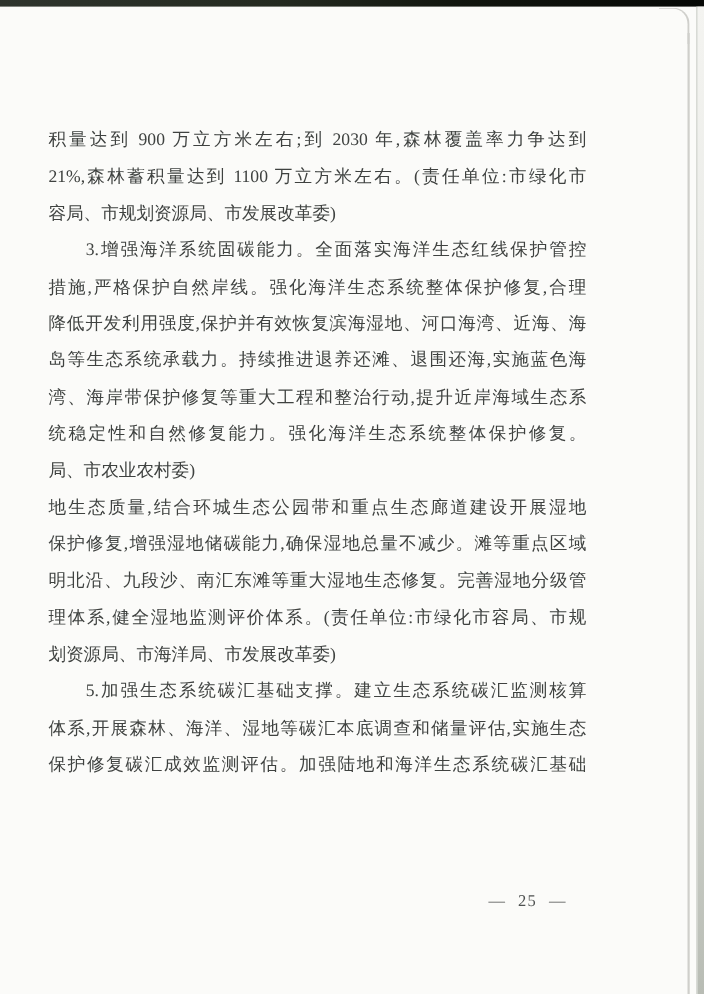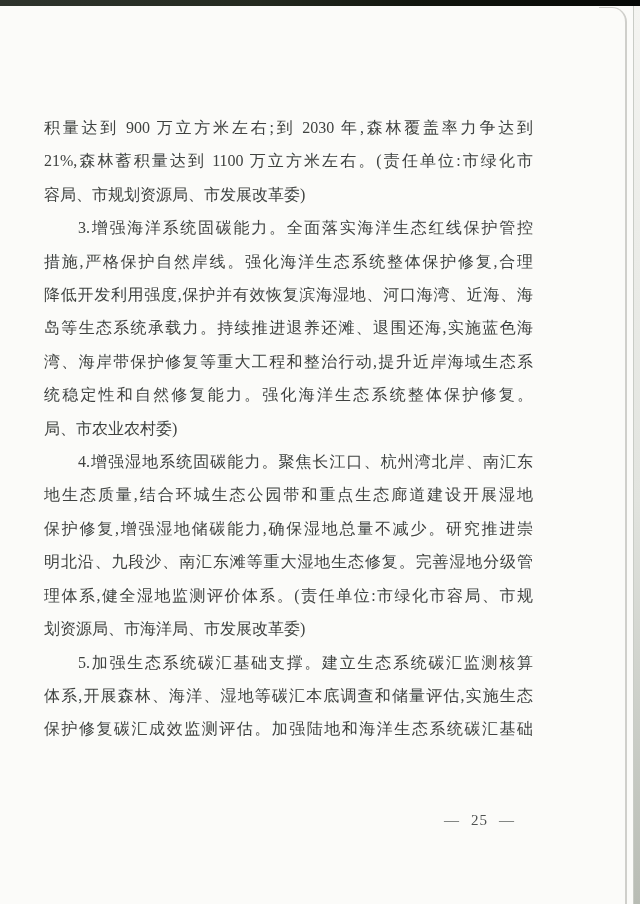--- a/index.html
+++ b/index.html
@@ -100,23 +100,22 @@
       <div class="line para-start">3.增强海洋系统固碳能力。全面落实海洋生态红线保护管控</div>
       <div class="line">措施,严格保护自然岸线。强化海洋生态系统整体保护修复,合理</div>
       <div class="line">降低开发利用强度,保护并有效恢复滨海湿地、河口海湾、近海、海</div>
       <div class="line">岛等生态系统承载力。持续推进退养还滩、退围还海,实施蓝色海</div>
       <div class="line">湾、海岸带保护修复等重大工程和整治行动,提升近岸海域生态系</div>
       <div class="line">统稳定性和自然修复能力。强化海洋生态系统整体保护修复。</div>
       <div class="line para-end">局、市农业农村委)</div>
     </div>
 
     <div>
-      <div class="line para-start">4.增强湿地系统固碳能力。聚焦长江口、杭州湾北岸、南汇东</div>
       <div class="line">地生态质量,结合环城生态公园带和重点生态廊道建设开展湿地</div>
-      <div class="line">保护修复,增强湿地储碳能力,确保湿地总量不减少。研究推进崇</div>
+      <div class="line">保护修复,增强湿地储碳能力,确保湿地总量不减少。滩等重点区域</div>
       <div class="line">明北沿、九段沙、南汇东滩等重大湿地生态修复。完善湿地分级管</div>
       <div class="line">理体系,健全湿地监测评价体系。(责任单位:市绿化市容局、市规</div>
       <div class="line para-end">划资源局、市海洋局、市发展改革委)</div>
     </div>
 
     <div>
       <div class="line para-start">5.加强生态系统碳汇基础支撑。建立生态系统碳汇监测核算</div>
       <div class="line">体系,开展森林、海洋、湿地等碳汇本底调查和储量评估,实施生态</div>
       <div class="line">保护修复碳汇成效监测评估。加强陆地和海洋生态系统碳汇基础</div>
     </div>

